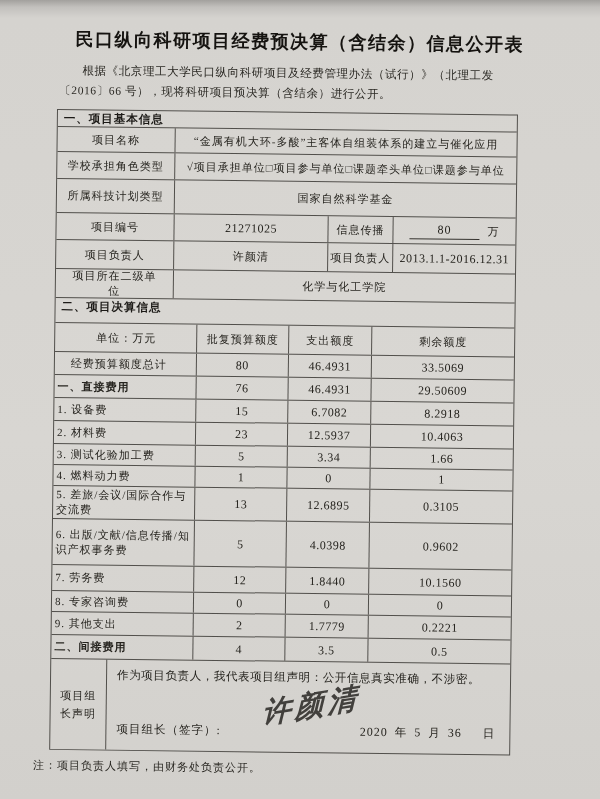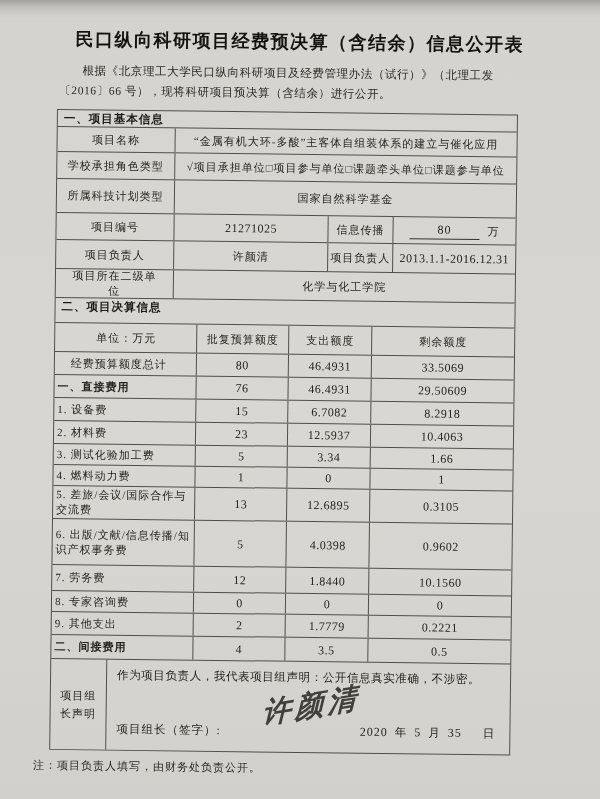--- a/index.html
+++ b/index.html
@@ -216,21 +216,21 @@
         <div class="cell b3 num">0.5</div>
       </div>
 
       <div class="row decl">
         <div class="cell dlabel">项目组长声明</div>
         <div class="dbody">
           <div class="statement">作为项目负责人，我代表项目组声明：公开信息真实准确，不涉密。</div>
           <div class="signature">许颜清</div>
           <div class="signline">项目组长（签字）:</div>
           <div class="datebox">
-            <span class="dnum">2020</span><span>年</span><span class="dnum">5</span><span>月</span><span class="dnum">35</span><span style="margin-left:14px">日</span>
+            <span class="dnum">2020</span><span>年</span><span class="dnum">5</span><span>月</span><span class="dnum">36</span><span style="margin-left:14px">日</span>
           </div>
         </div>
       </div>
 
     </div>
 
     <div class="note">注：项目负责人填写，由财务处负责公开。</div>
 
   </div>
 </div>

